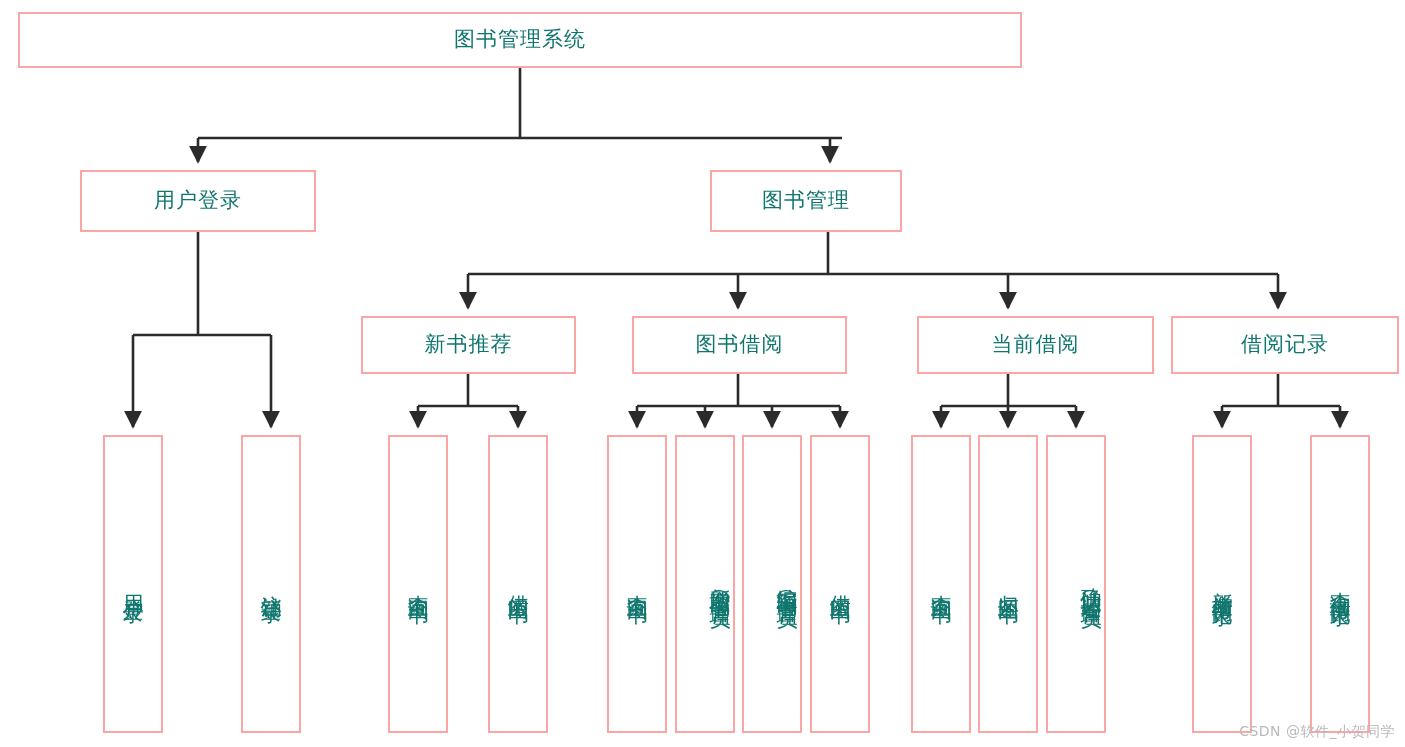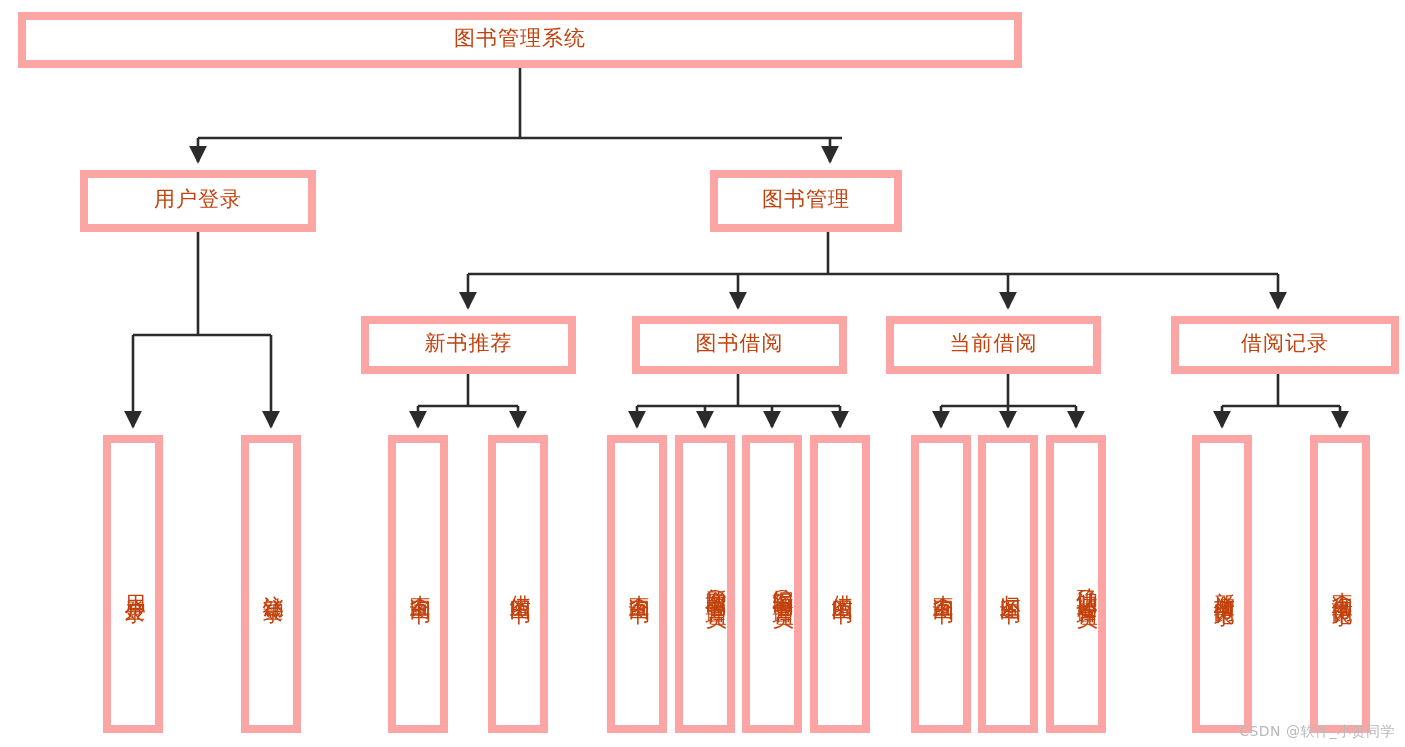--- a/index.html
+++ b/index.html
@@ -23,27 +23,26 @@
     left: 0;
     top: 0;
     width: 1405px;
     height: 747px;
     pointer-events: none;
   }
   .node {
     position: absolute;
     box-sizing: border-box;
     background: #ffffff;
-    border: 8px solid #fca5a5;
+    border: 2px solid #fca5a5;
     display: flex;
     align-items: center;
     justify-content: center;
-    color: #c2410c;
+    color: #0f766e;
     z-index: 2;
-    font-family: Liberation Mono, monospace;
   }
   .node-h {
     font-size: 21px;
     line-height: 1.2;
     letter-spacing: 1px;
     white-space: nowrap;
   }
   .node-v {
     writing-mode: vertical-rl;
     text-orientation: upright;
@@ -122,21 +121,21 @@
     </g>
   </svg>
 
   <div class="node node-h" style="left:18px; top:12px; width:1004px; height:56px;">图书管理系统</div>
 
   <div class="node node-h" style="left:80px; top:170px; width:236px; height:62px;">用户登录</div>
   <div class="node node-h" style="left:710px; top:170px; width:192px; height:62px;">图书管理</div>
 
   <div class="node node-h" style="left:632px; top:316px; width:215px; height:58px;">图书借阅</div>
   <div class="node node-h" style="left:361px; top:316px; width:215px; height:58px;">新书推荐</div>
-  <div class="node node-h" style="left:886px; top:316px; width:215px; height:58px;">当前借阅</div>
+  <div class="node node-h" style="left:917px; top:316px; width:237px; height:58px;">当前借阅</div>
   <div class="node node-h" style="left:1171px; top:316px; width:228px; height:58px;">借阅记录</div>
 
   <div class="node node-v" style="left:103px; top:435px; width:60px; height:298px;">用户登录</div>
   <div class="node node-v" style="left:241px; top:435px; width:60px; height:298px;">注销登录</div>
 
   <div class="node node-v" style="left:388px; top:435px; width:60px; height:298px;">查询图书</div>
   <div class="node node-v" style="left:488px; top:435px; width:60px; height:298px;">借阅图书</div>
 
   <div class="node node-v" style="left:607px; top:435px; width:60px; height:298px;">查询图书</div>
   <div class="node node-v align-top" style="left:675px; top:435px; width:60px; height:298px;">新增图书（管理员）</div>

